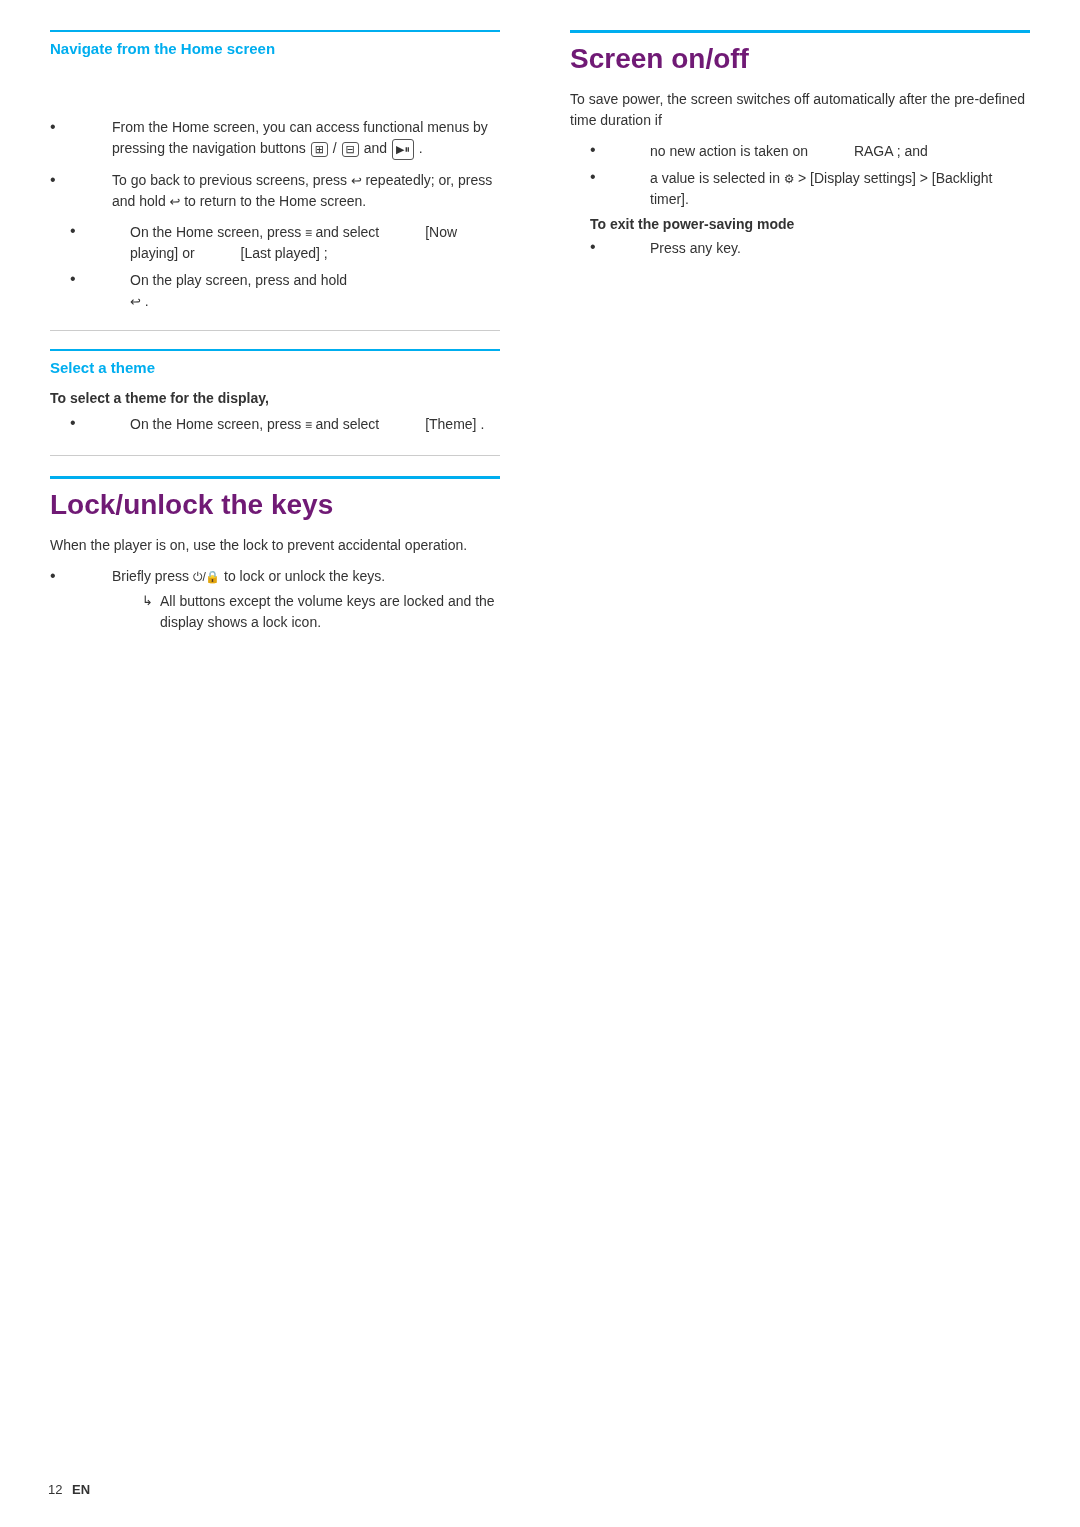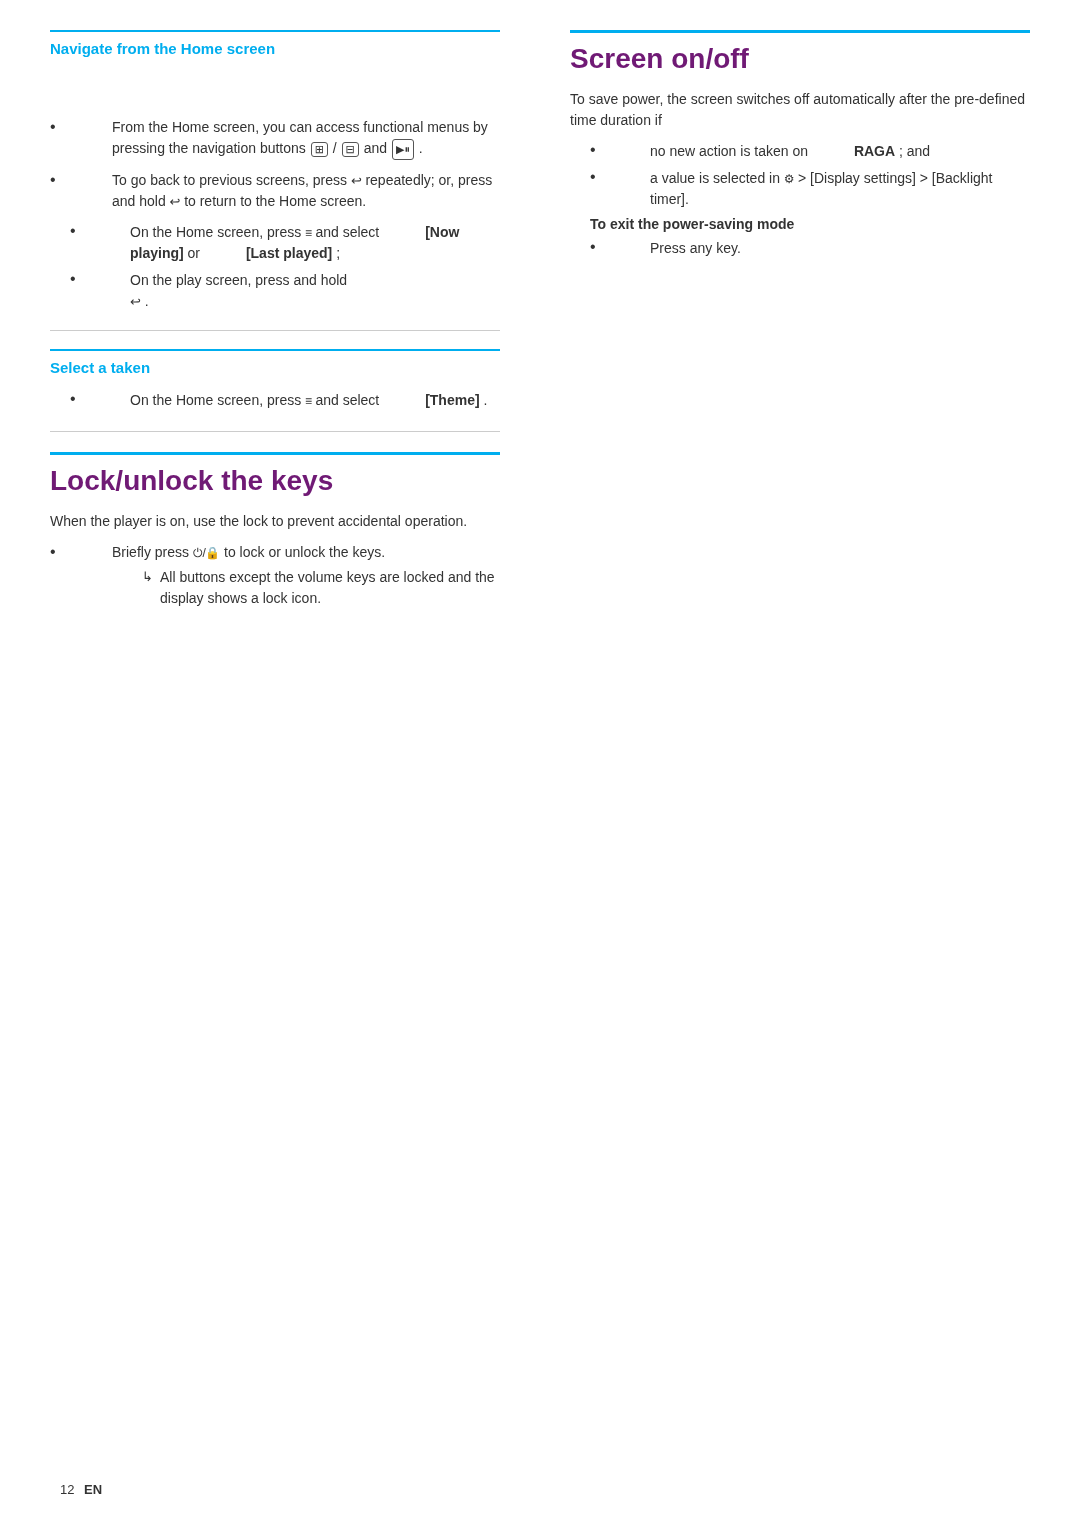--- a/index.html
+++ b/index.html
@@ -126,21 +126,21 @@
       padding-left: 30px;
     }
 
     .arrow-icon {
       min-width: 18px;
       color: #333;
       font-size: 13px;
     }
 
     .bold-label {
-      font-weight: bold;
+      font-weight: normal;
       padding-left: 42px;
     }
 
     
     .switch-section {
       margin-top: 10px;
       margin-bottom: 14px;
     }
 
     .switch-title {
@@ -235,21 +235,21 @@
 
     .lock-power-icon {
       display: inline;
       font-size: 12px;
     }
 
     
     .page-number {
       position: absolute;
       bottom: 30px;
-      left: 60px;
+      left: 48px;
       font-size: 13px;
       color: #333;
     }
 
     .page-number .en-label {
       font-weight: bold;
       margin-left: 6px;
     }
 
     kbd {
@@ -320,22 +320,23 @@
               </span>
             </li>
           </ul>
         </div>
       </div>
 
       <hr class="divider">
 
       <div class="select-theme-section">
         <div class="section-header-small">
-          <h3>Select a taken</h3>
+          <h3>Select a theme</h3>
         </div>
+        <div class="to-select-label">To select a theme for the display,</div>
         <ul class="sub-bullet-list">
           <li>
             <span class="sub-bullet-dot">•</span>
             <span class="bullet-text">
               <span>On the Home screen, press</span>
               <span class="menu-icon"> ≡ </span>
               <span>and select</span>
               <span class="bold-label">[Theme]</span>
               <span>.</span>
             </span>

